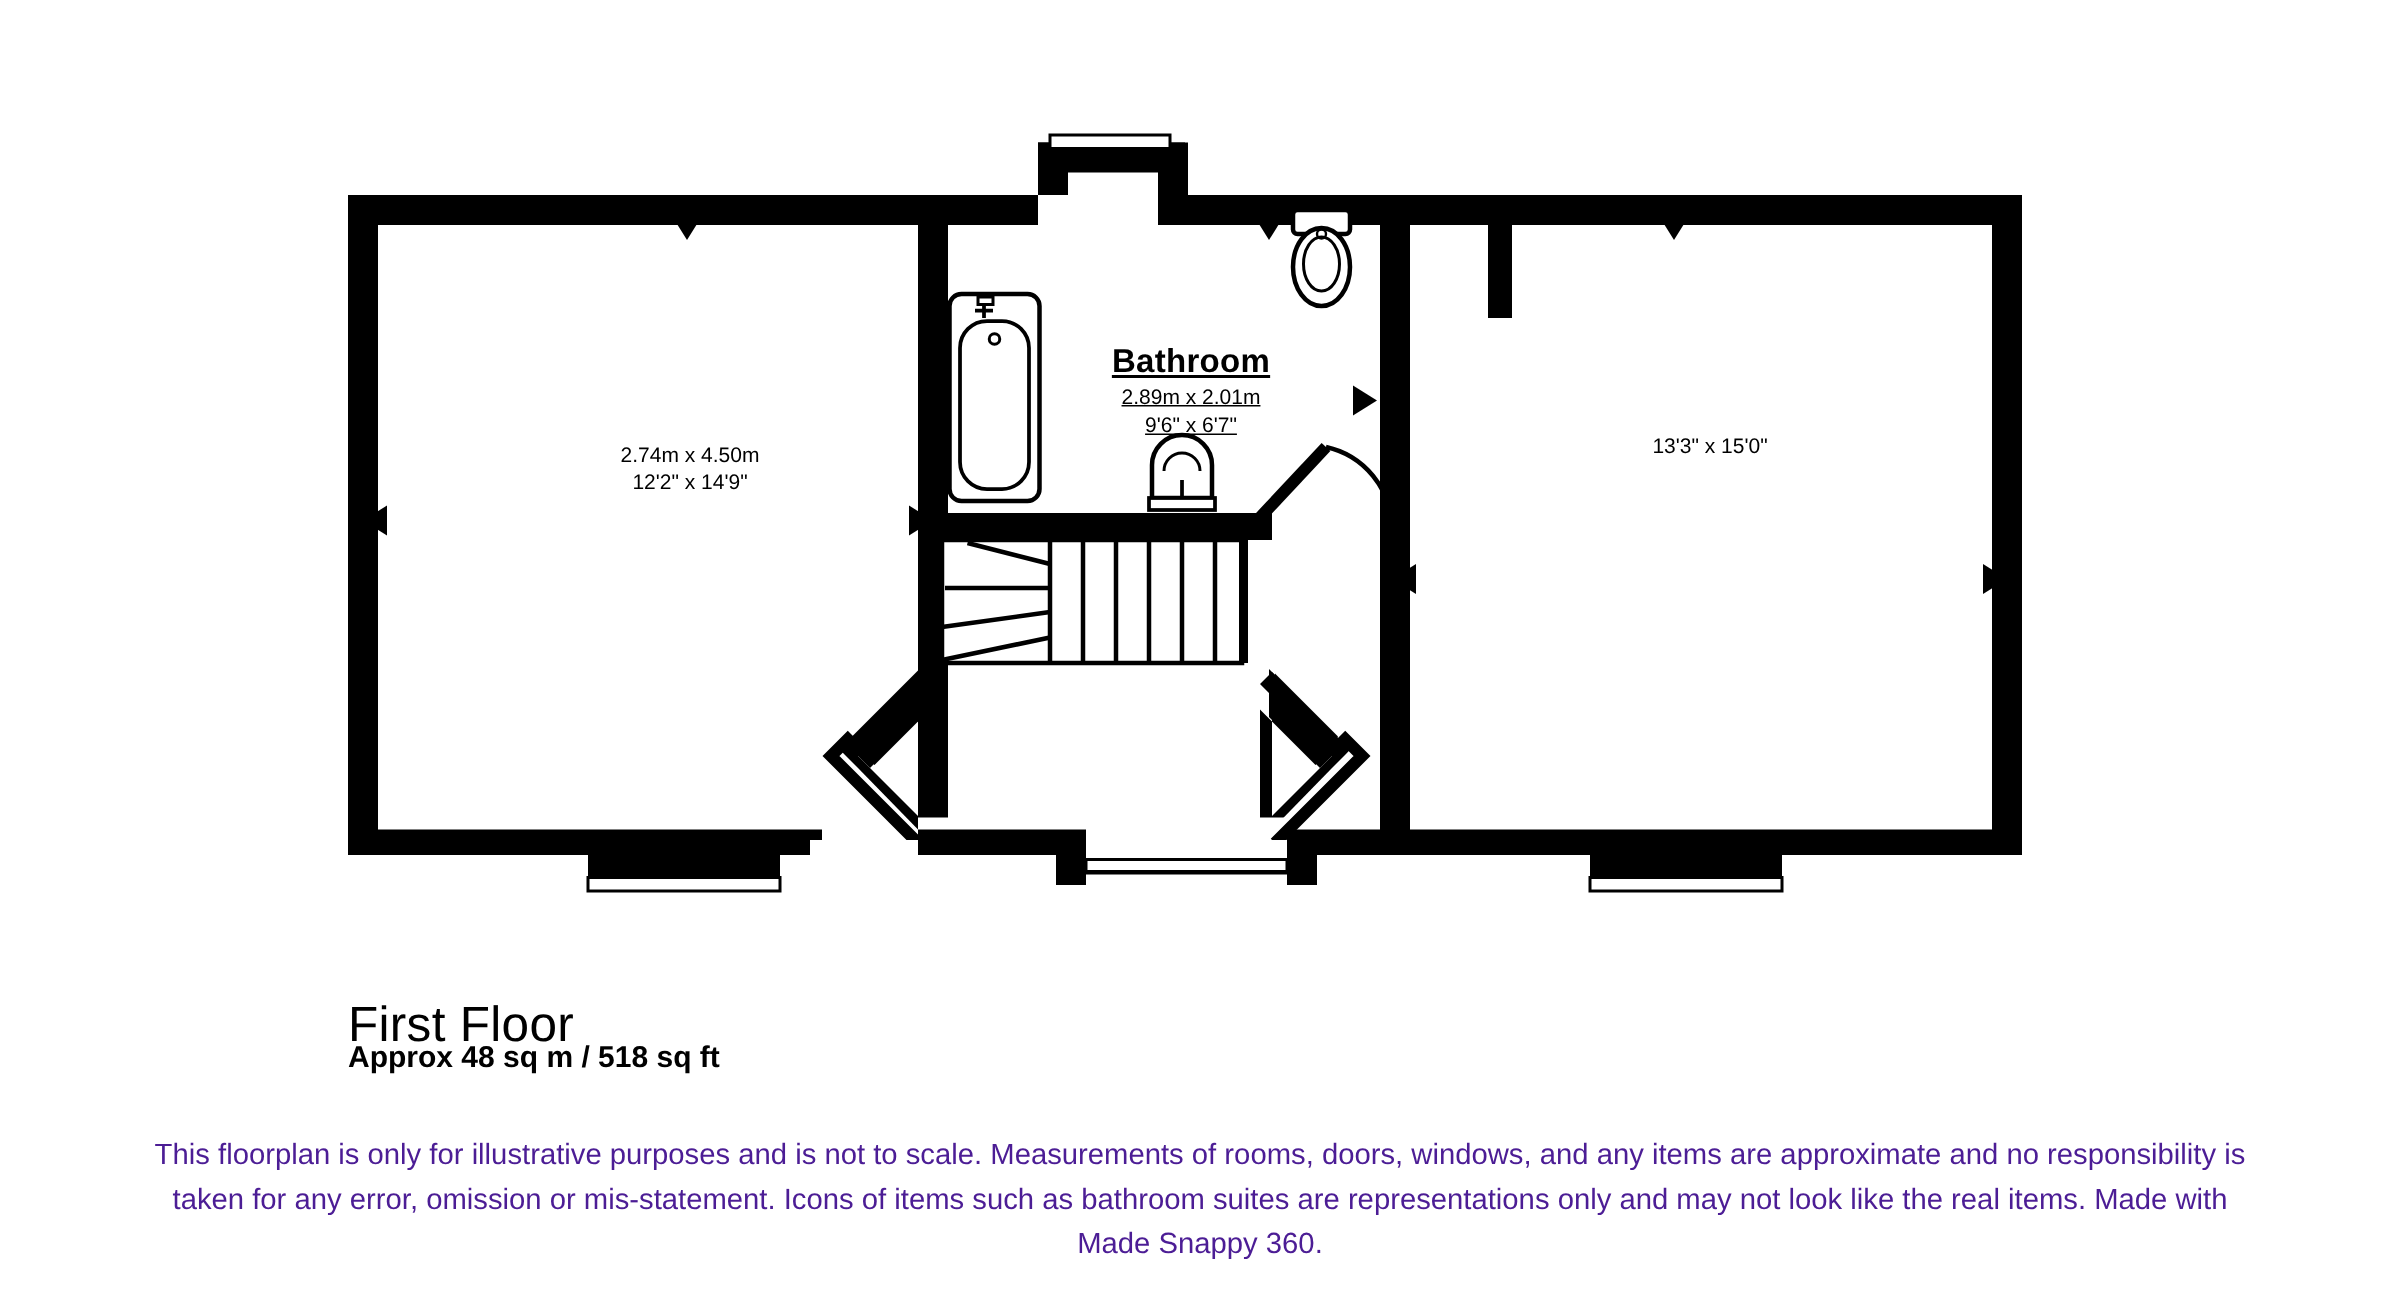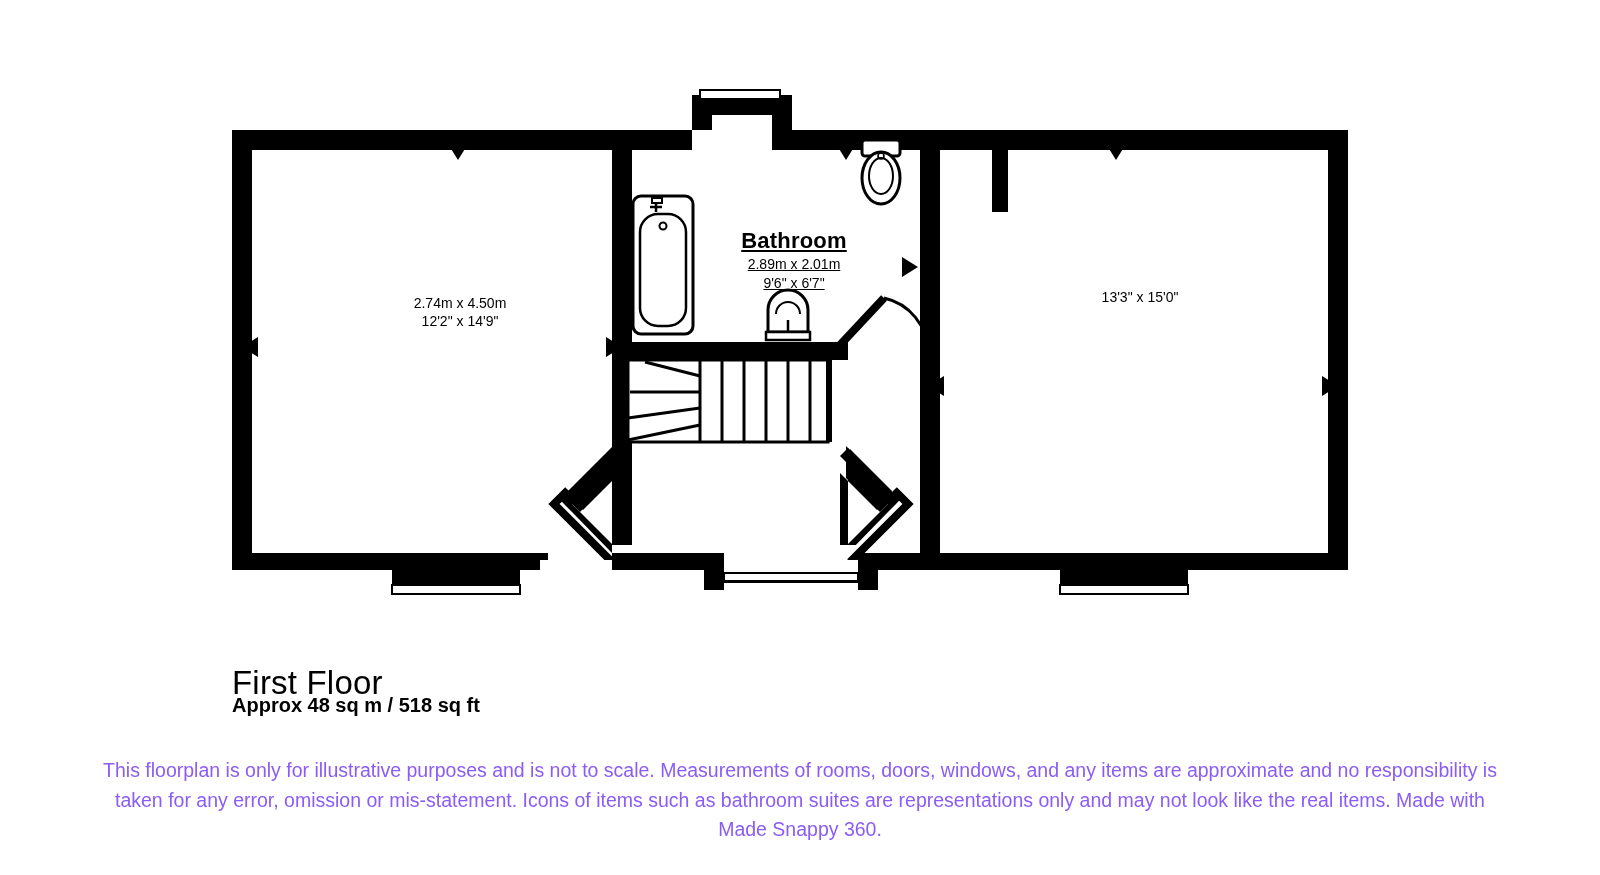--- a/index.html
+++ b/index.html
@@ -65,21 +65,21 @@
     font-weight: bold;
   }
   #disclaimer {
     position: absolute;
     left: 100px;
     top: 756px;
     width: 1400px;
     text-align: center;
     font-size: 19.5px;
     line-height: 1.52;
-    color: #8b5cf6;
+    color: #4c1d95;
   }
 </style>
 </head>
 <body>
 
 <div id="plan-root">
 
   <svg class="floor-svg" viewBox="0 0 1600 875">
 
     <g>

